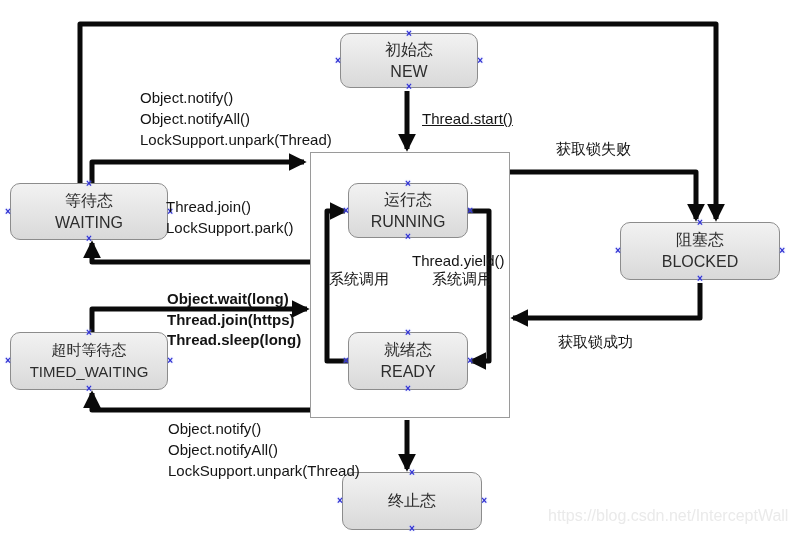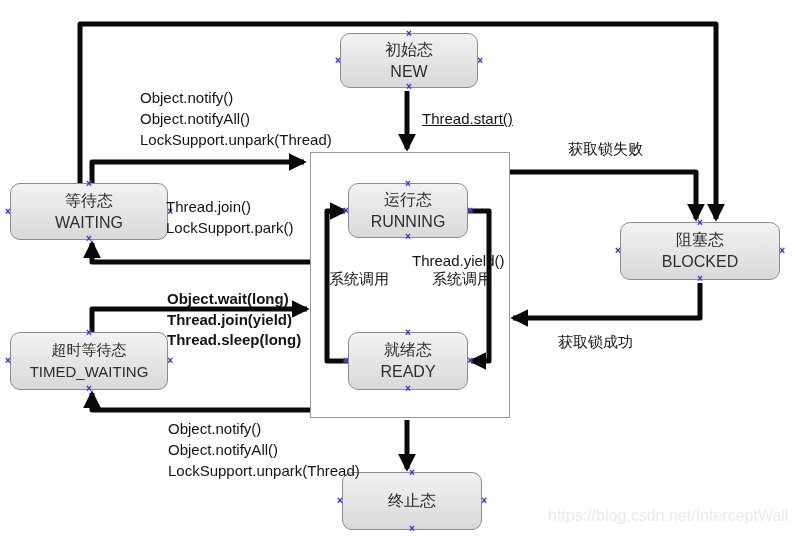--- a/index.html
+++ b/index.html
@@ -142,31 +142,31 @@
   <div>LockSupport.unpark(Thread)</div>
 </div>
 
 <div class="lbl" style="left:166px;top:196px;">
   <div>Thread.join()</div>
   <div>LockSupport.park()</div>
 </div>
 
 <div class="lbl" style="left:167px;top:289px;line-height:20.5px;font-weight:bold;">
   <div>Object.wait(long)</div>
-  <div>Thread.join(yield)</div>
+  <div>Thread.join(https)</div>
   <div>Thread.sleep(long)</div>
 </div>
 
 <div class="lbl" style="left:168px;top:418px;">
   <div>Object.notify()</div>
   <div>Object.notifyAll()</div>
   <div>LockSupport.unpark(Thread)</div>
 </div>
 
-<div class="lbl" style="left:568px;top:138px;">获取锁失败</div>
+<div class="lbl" style="left:556px;top:138px;">获取锁失败</div>
 
 <div class="lbl" style="left:558px;top:331px;">获取锁成功</div>
 
 <div class="lbl" style="left:412px;top:250px;">Thread.yield()</div>
 
 <div class="lbl" style="left:329px;top:268px;">系统调用</div>
 
 <div class="lbl" style="left:432px;top:268px;">系统调用</div>
 
 <div class="watermark">https://blog.csdn.net/InterceptWall</div>

